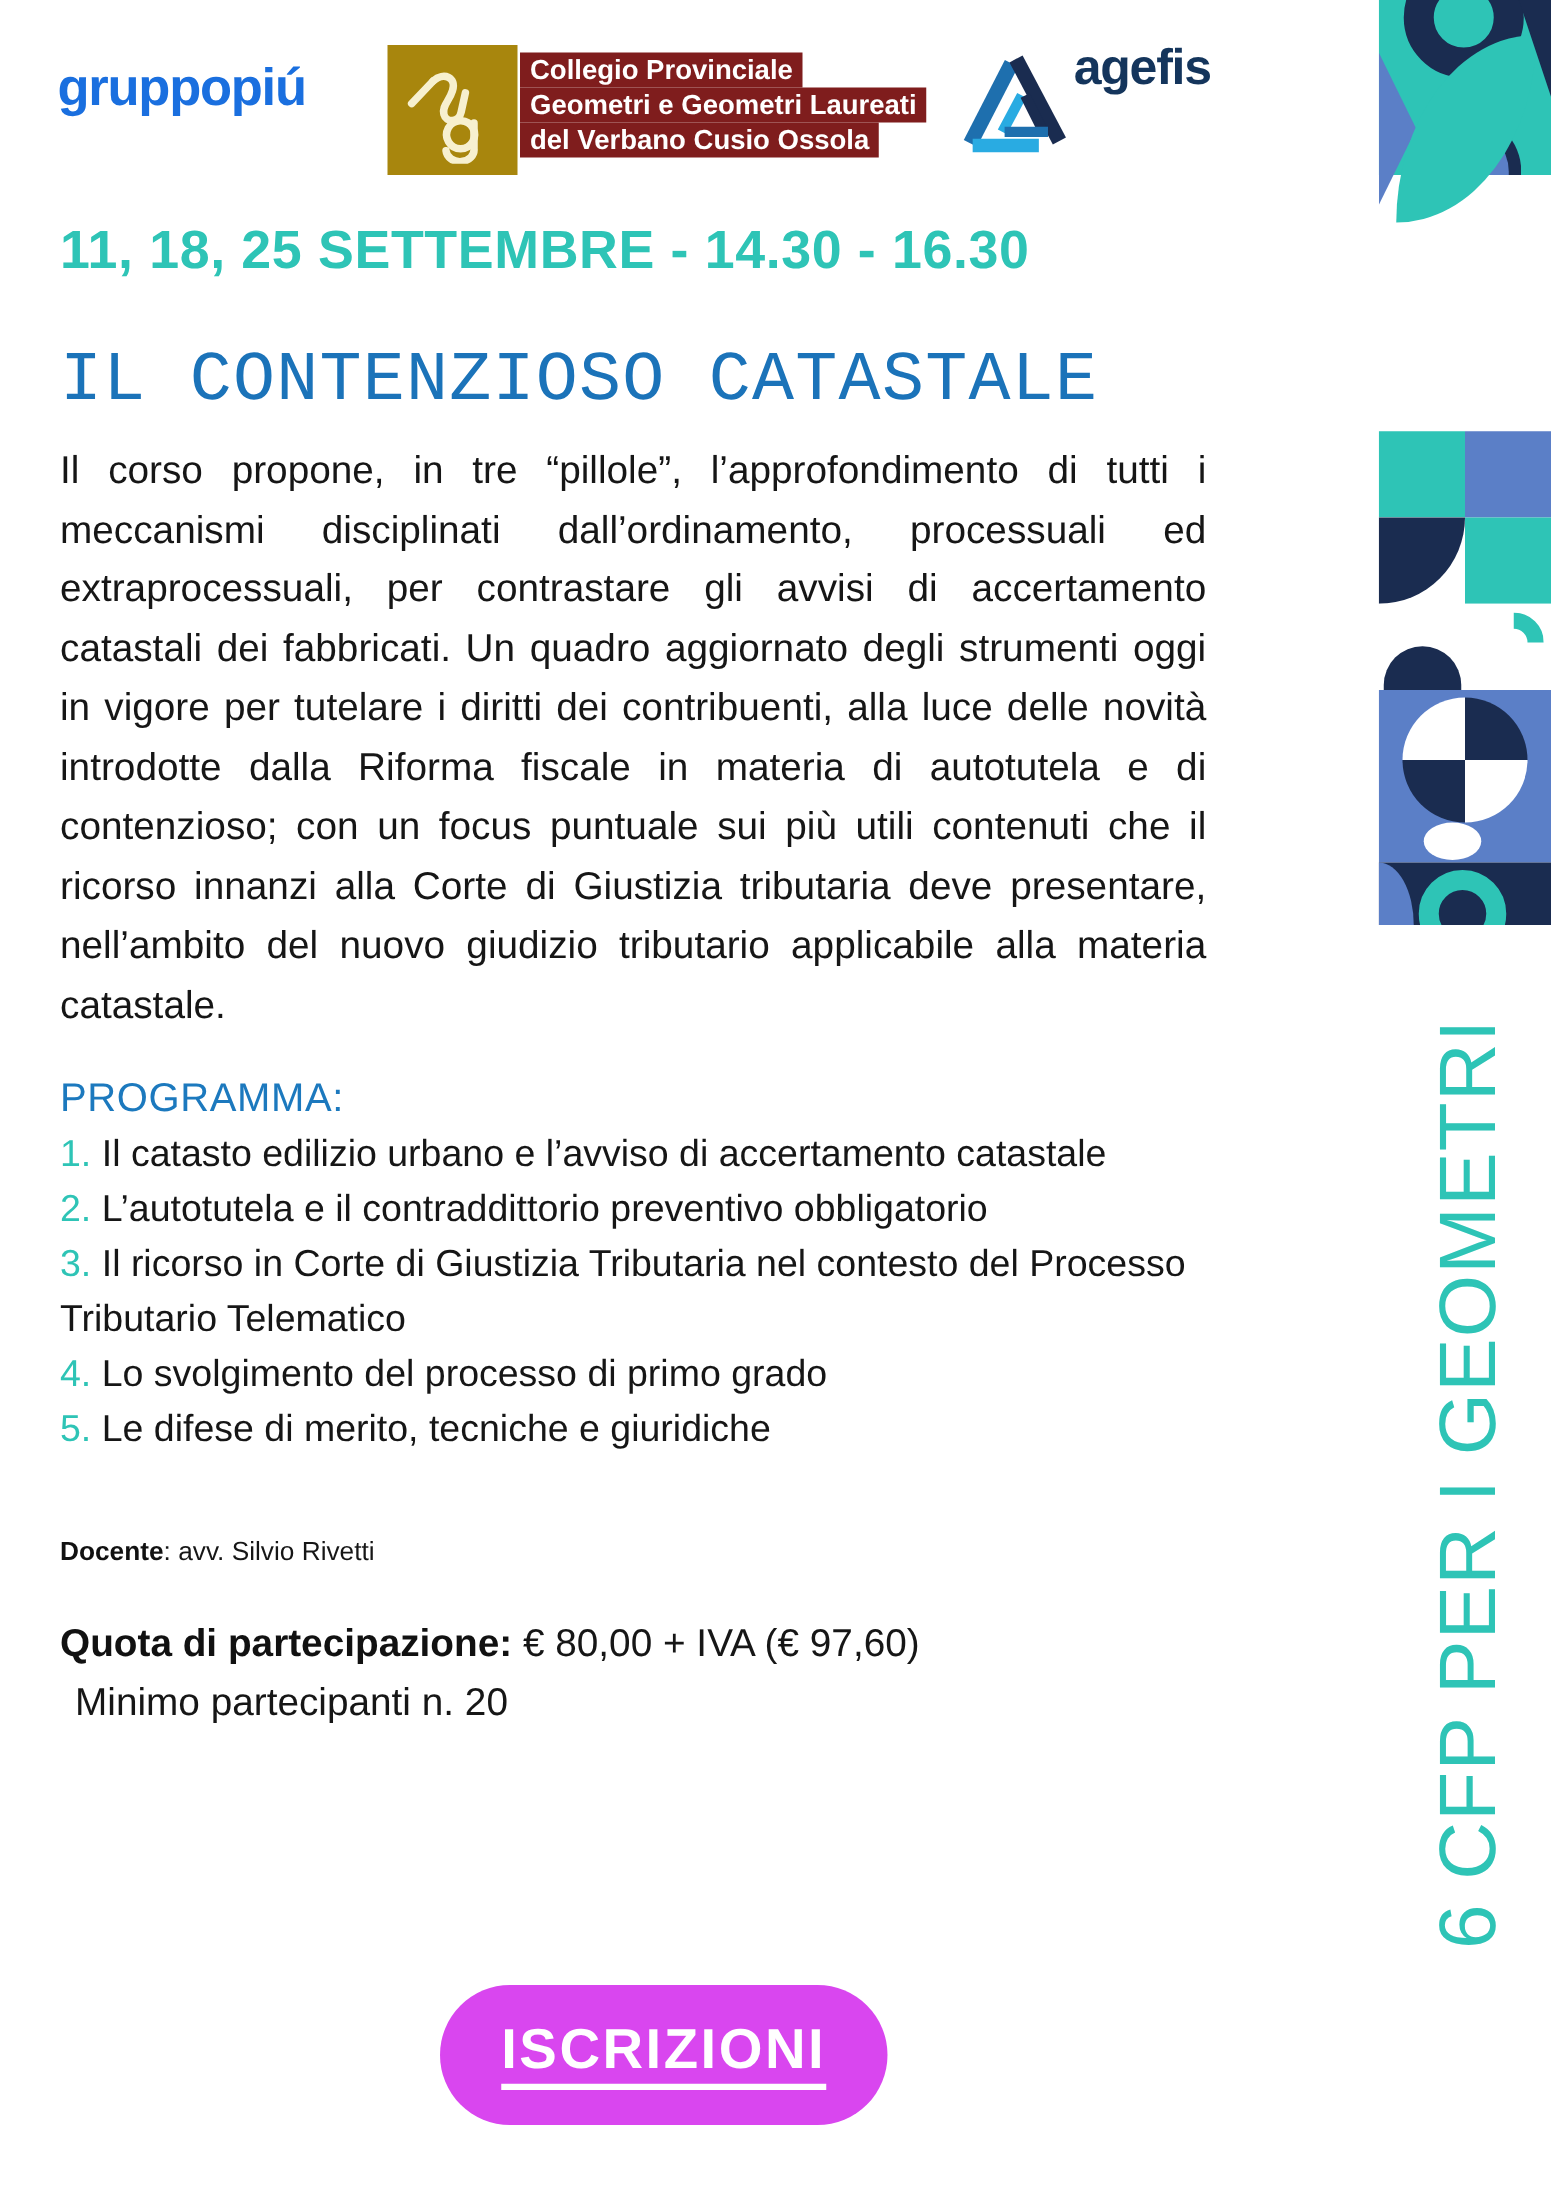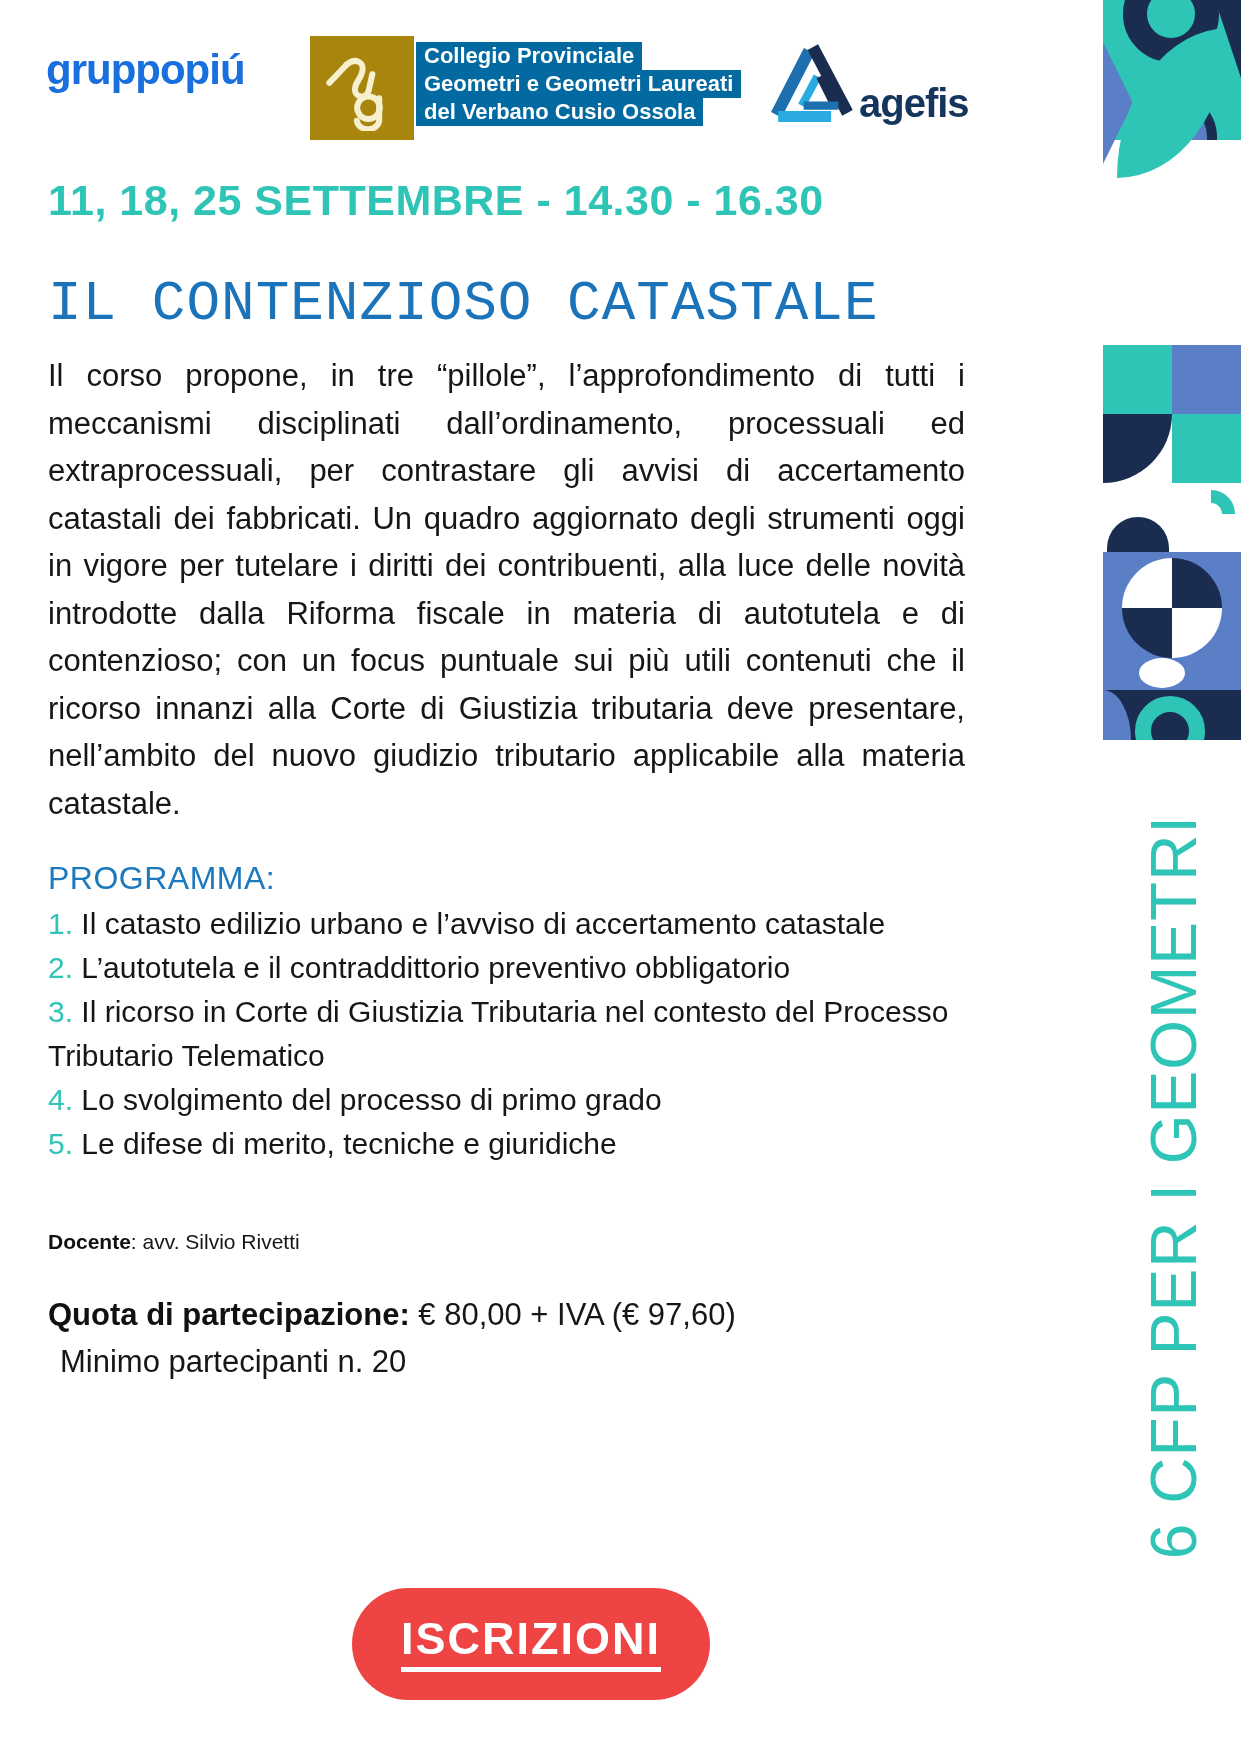--- a/index.html
+++ b/index.html
@@ -13,22 +13,22 @@
   }
 
   
   .logo-gruppopiu{
     position:absolute;left:46px;top:46px;font-size:42px;font-weight:700;
     color:var(--gruppo-blue);letter-spacing:-1px;
   }
   .logo-collegio{position:absolute;left:310px;top:36px;display:flex;align-items:flex-start;}
   .collegio-mark{width:104px;height:104px;background:var(--gold);display:flex;align-items:center;justify-content:center;}
   .collegio-textbox{margin-left:2px;margin-top:6px;}
-  .collegio-line{display:table;background:#0369a1;color:#fff;font-weight:700;font-size:22px;line-height:25px;padding:1px 8px 2px 8px;white-space:nowrap;}
-  .logo-agefis{position:absolute;left:765px;top:38px;display:flex;align-items:flex-end;}
+  .collegio-line{display:table;background:#7f1d1d;color:#fff;font-weight:700;font-size:22px;line-height:25px;padding:1px 8px 2px 8px;white-space:nowrap;}
+  .logo-agefis{position:absolute;left:765px;top:38px;display:flex;align-items:flex-start;}
   .agefis-word{font-size:40px;font-weight:700;color:#14355C;letter-spacing:-1px;margin-left:2px;margin-top:-6px;}
 
   
   .date-line{
     position:absolute;left:48px;top:176px;width:930px;
     color:var(--teal);font-size:43px;font-weight:600;letter-spacing:0.5px;white-space:nowrap;
   }
   .main-title{
     position:absolute;left:48px;top:272px;width:930px;
     color:var(--title-blue);font-size:56px;font-weight:500;letter-spacing:1px;white-space:nowrap;font-family:Liberation Mono, monospace;
@@ -45,21 +45,21 @@
   .prog-item{display:block;}
   .prog-num{color:var(--teal);font-weight:500;}
   .docente-line{position:absolute;left:48px;top:1230px;font-size:21px;color:#161616;}
   .quota-line{position:absolute;left:48px;top:1297px;font-size:31px;color:#161616;}
   .minimo-line{position:absolute;left:60px;top:1344px;font-size:31px;color:#161616;}
   .bold-label{font-weight:700;color:#111;}
 
   
   .cta-button{
     position:absolute;left:352px;top:1588px;width:358px;height:112px;
-    background:#ef4444;border:none;border-radius:60px;cursor:pointer;
+    background:#d946ef;border:none;border-radius:60px;cursor:pointer;
     display:flex;align-items:center;justify-content:center;
   }
   .cta-label{
     color:#ffffff;font-size:45px;font-weight:700;letter-spacing:2px;
     border-bottom:5px solid #ffffff;padding-bottom:6px;line-height:1;
   }
 
   
   .cfp-vertical{
     position:absolute;left:758px;top:1151px;width:830px;height:72px;

